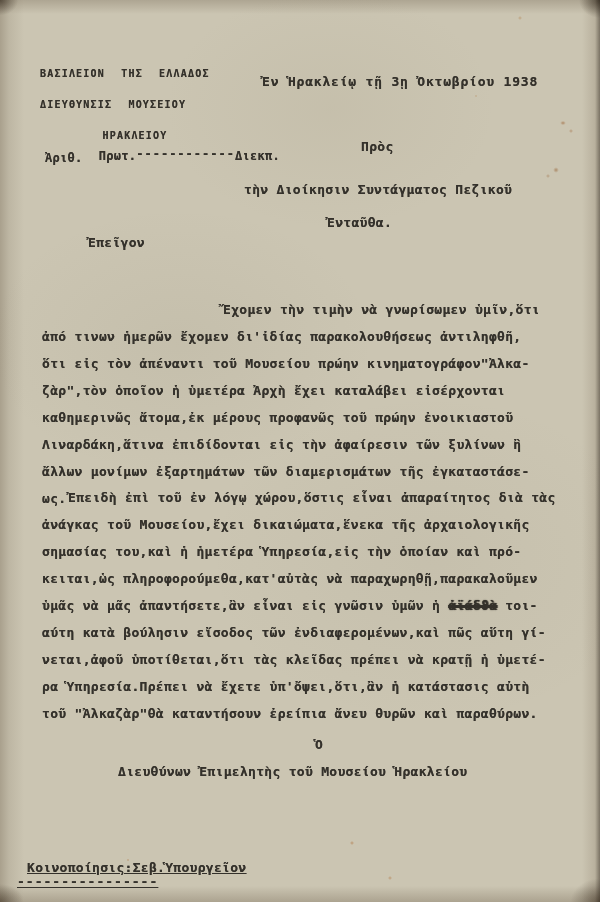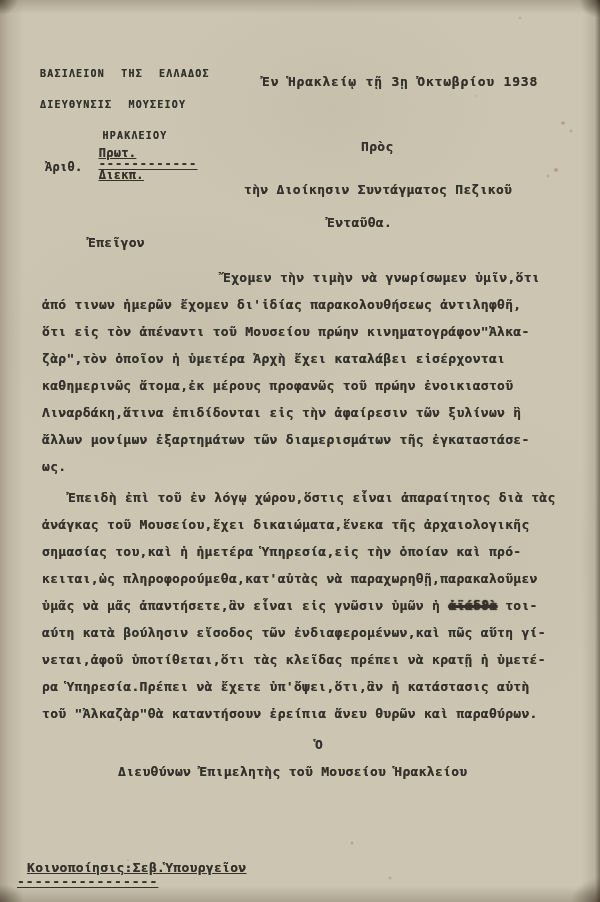--- a/index.html
+++ b/index.html
@@ -44,27 +44,27 @@
     letter-spacing:0.3px;
   }
   .letterhead{top:58px;left:40px;font-size:10px;line-height:31px;letter-spacing:1.2px;word-spacing:9px;width:190px;}
   .lh-center{text-align:center;}
   .date-line{top:74px;left:262px;font-size:13px;letter-spacing:0.8px;text-align:center;}
   .pros{top:139px;left:361px;font-size:13px;}
   .recipient{top:182px;left:244px;font-size:13px;}
   .entautha{top:215px;left:327px;font-size:13px;}
   .protocol{top:147px;left:45px;font-size:12px;display:flex;align-items:center;}
   .protocol .arith{margin-top:4px;margin-right:16px;}
-  .protocol .frac{display:flex;flex-direction:column;line-height:13px;text-decoration:underline;}
+  .protocol .frac{display:flex;line-height:13px;}
   .protocol .frac .dashes{letter-spacing:1px;line-height:9px;}
   .urgency{top:235px;left:88px;font-size:13px;}
   .body{font-size:13px;line-height:27px;}
   .body1{top:264px;left:42px;}
   .body2{top:484px;left:42px;}
-  .indent-big{padding-left:181px;}
+  .indent-big{padding-left:181px;margin-top:32px;}
   .indent-sm{padding-left:26px;}
   .struck{
     text-decoration:line-through;
     text-decoration-thickness:3px;
     text-shadow:0 0 1.2px rgba(52,49,43,.95), 1px 0 0 rgba(52,49,43,.6);
   }
   .sig-o{top:737px;left:315px;font-size:13px;}
   .sig-title{top:764px;left:118px;font-size:13px;}
   .cc{top:861px;left:27px;font-size:13px;line-height:14px;text-decoration:underline;}
   .cc .cc-dashes{letter-spacing:1px;margin-left:-10px;}

